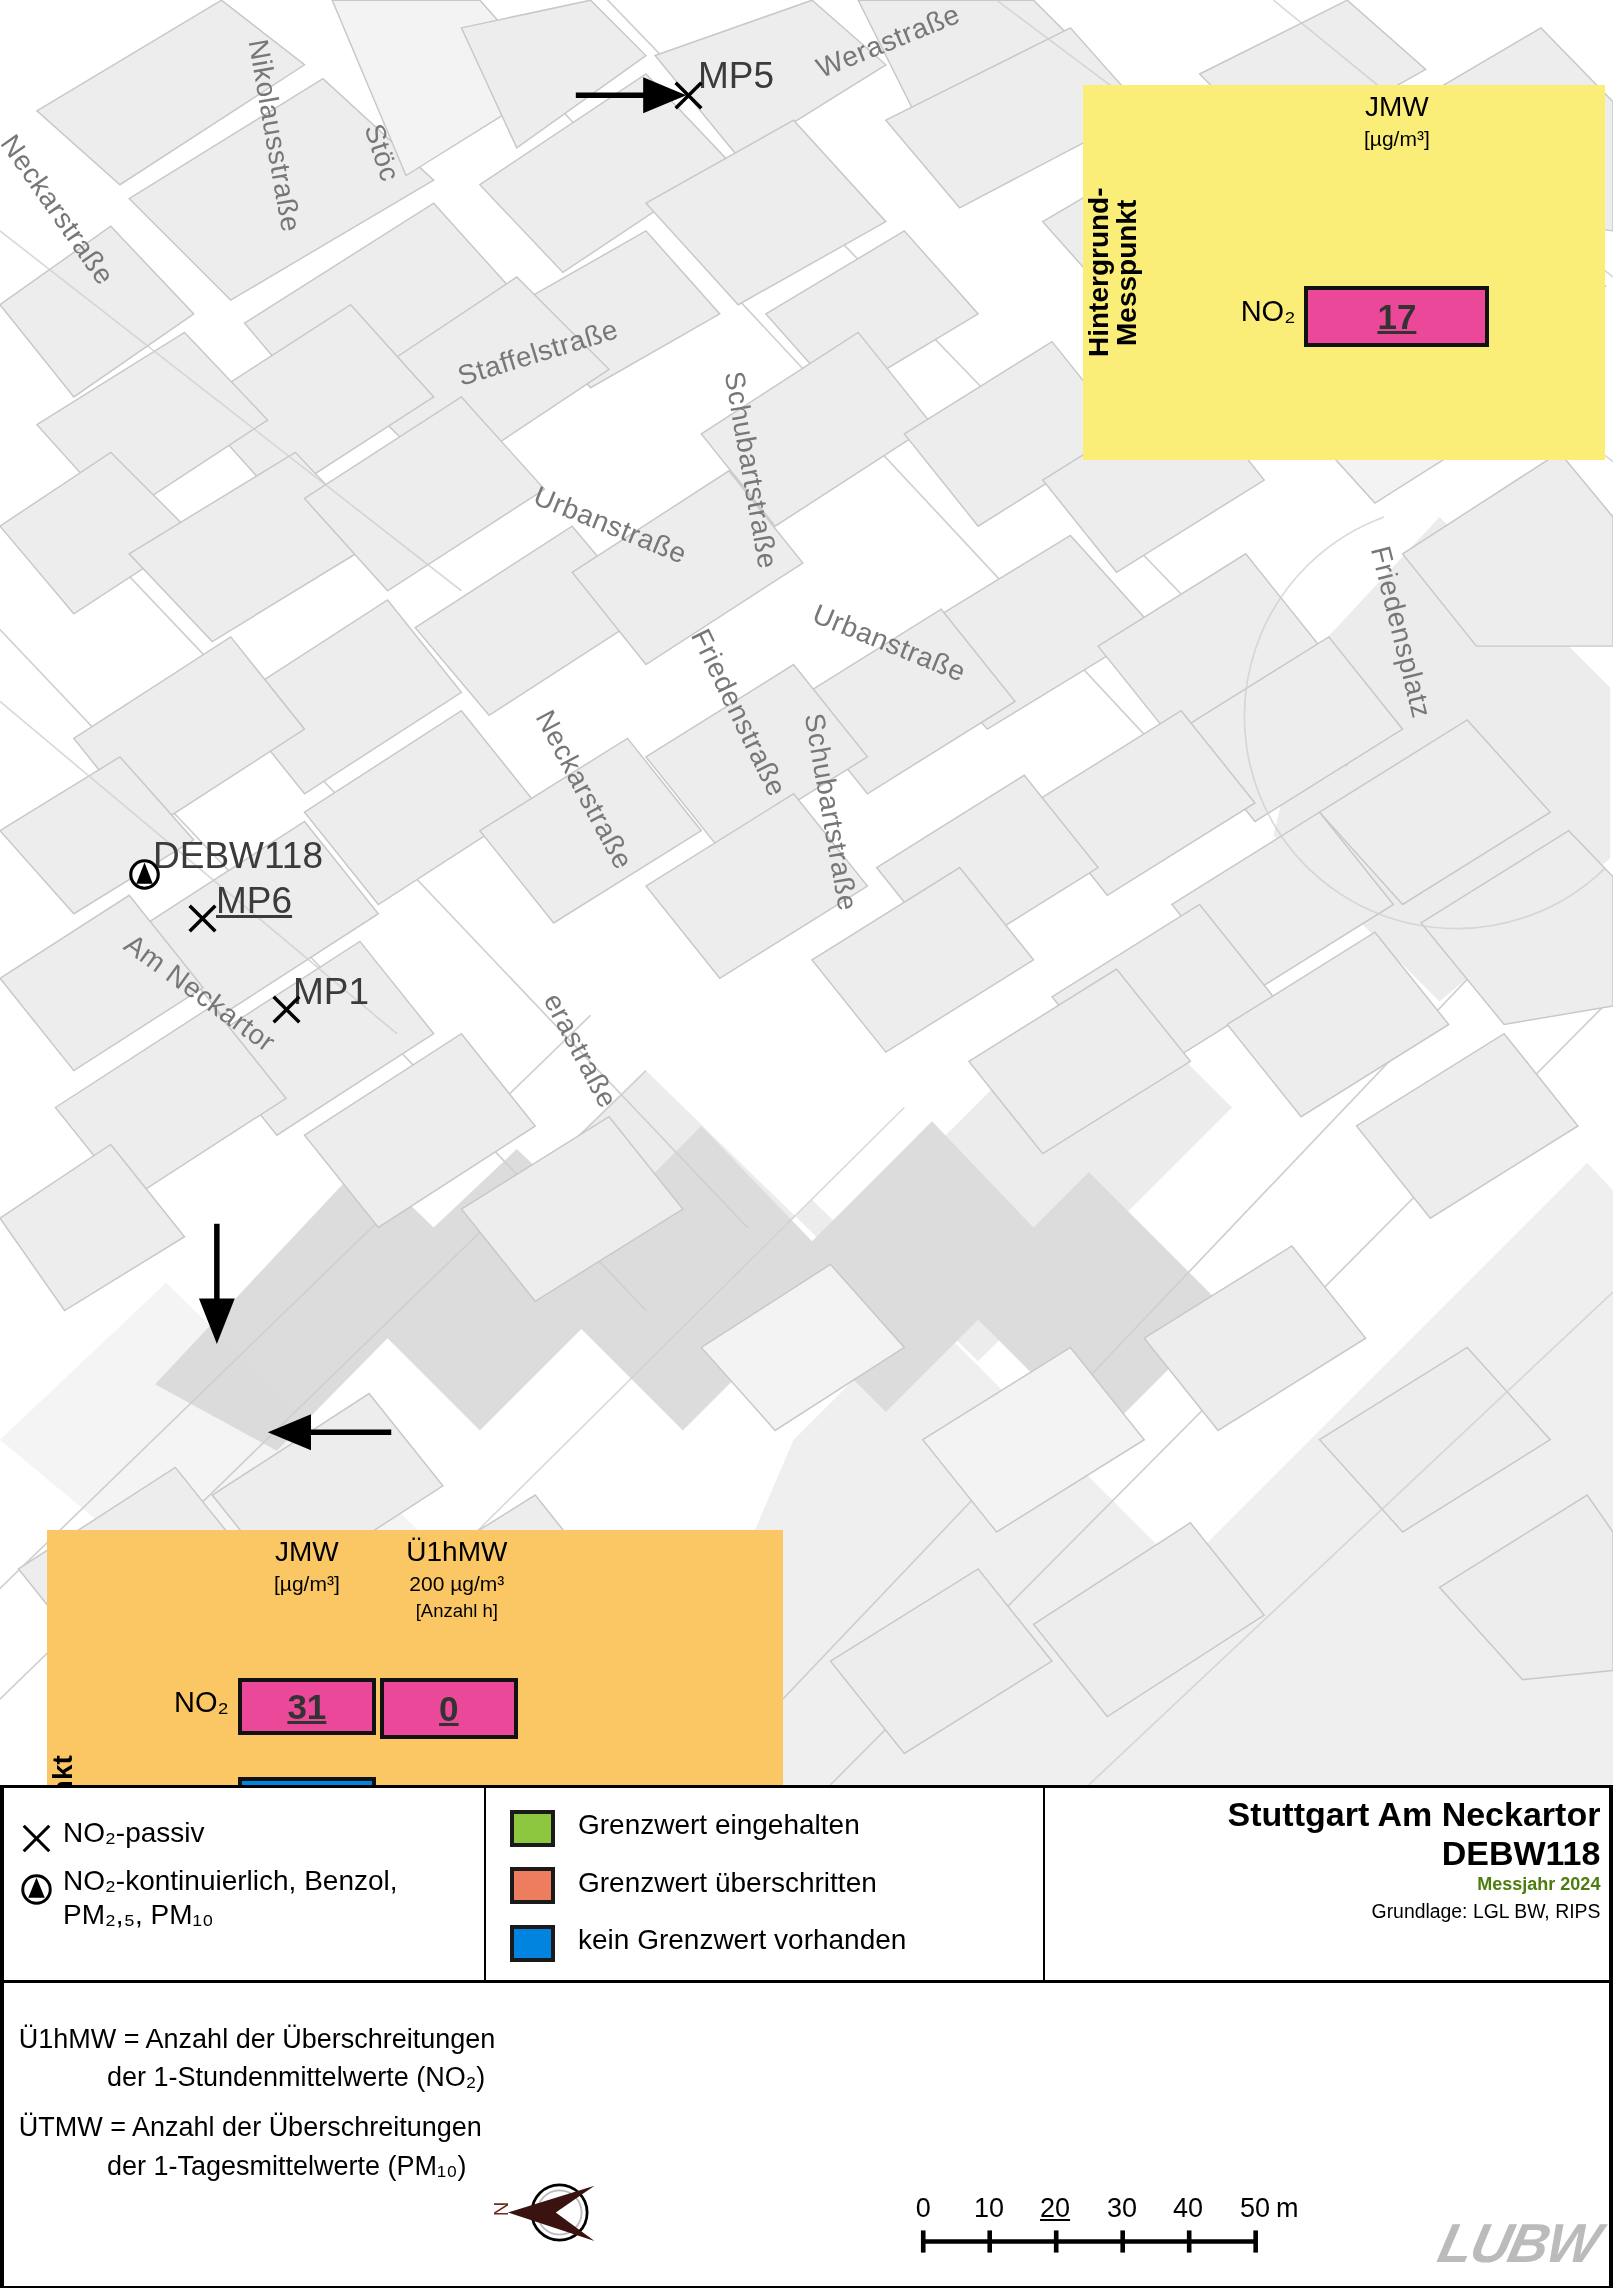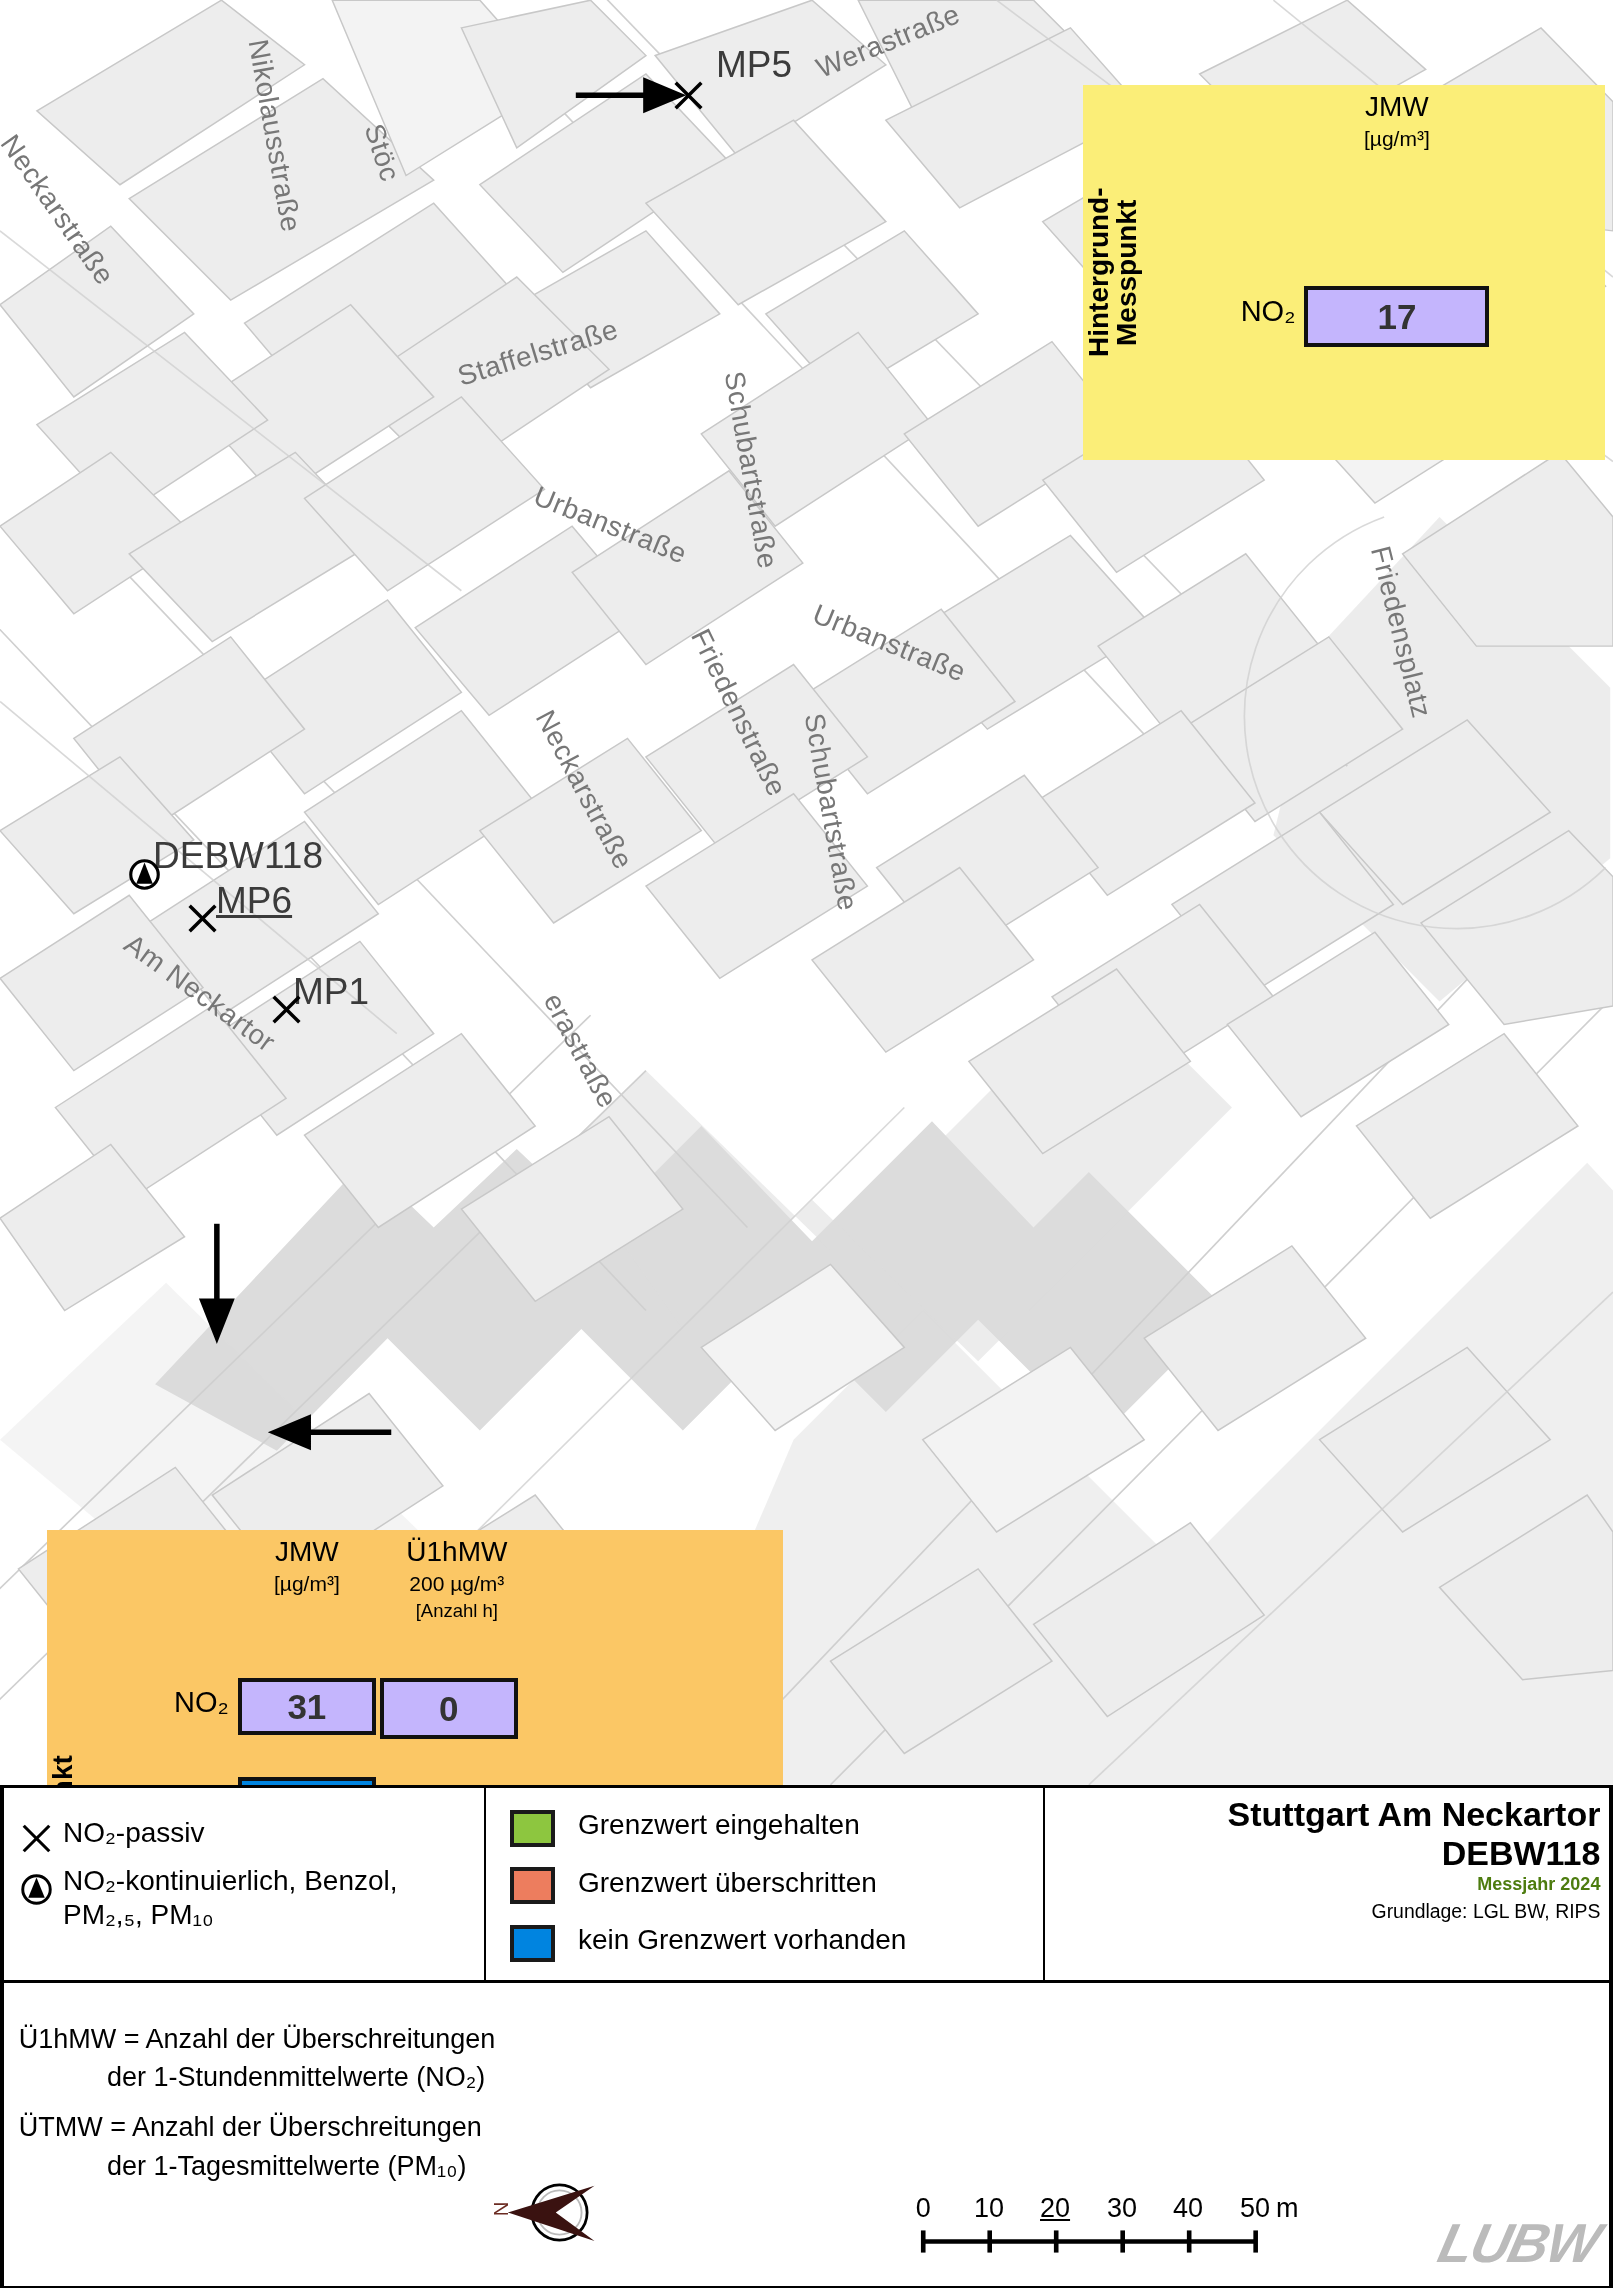--- a/index.html
+++ b/index.html
@@ -17,21 +17,21 @@
   .ib-side{writing-mode:vertical-rl;transform:rotate(180deg);font-weight:bold;font-size:28px;
       line-height:1.02;text-align:center;display:flex;align-items:center;justify-content:center;
       padding:5.5px 1.8px 5.5px 5.5px;color:#000;white-space:pre;}
   .ib-body{flex:1;position:relative;}
   .hdr{position:absolute;text-align:center;font-size:28px;color:#000;line-height:1.05;}
   .hdr .unit{display:block;font-size:21px;margin-top:6.5px;}
   .hdr .sub{display:block;font-size:18.5px;line-height:1.18;margin-top:5px;}
   .param{position:absolute;font-size:29px;color:#000;text-align:right;}
   .val{position:absolute;box-sizing:border-box;border:4.6px solid #111;display:flex;
       align-items:center;justify-content:center;font-weight:bold;font-size:35px;color:#333;}
-  .val.green{background:#c4b5fd;}
+  .val.green{background:#ec4899;text-decoration:underline;}
   .val.blue{background:#0084E0;}
 
   
   .mp-label{position:absolute;font-size:37px;color:#3b3b3b;white-space:nowrap;}
   .xmark{position:absolute;font-size:0;}
 
   
   #panel{position:absolute;left:0;top:1785px;width:1613px;height:504px;background:#fff;
       box-sizing:border-box;border:3.7px solid #000;border-left:4.6px solid #000;border-right:4.6px solid #000;}
   #legendrow{position:absolute;left:0;top:0;width:1613px;height:195px;box-sizing:border-box;
@@ -184,21 +184,21 @@
         <div class="streetlabel" style="left: 820px; top: 598px; transform: rotate(22deg);">Urbanstraße</div>
         <div class="streetlabel" style="left: 1395px; top: 543px; transform: rotate(76deg);">Friedensplatz</div>
         <div class="streetlabel" style="left: 713px; top: 624px; transform: rotate(64deg);">Friedenstraße</div>
         <div class="streetlabel" style="left: 557px; top: 705px; transform: rotate(62deg);">Neckarstraße</div>
         <div class="streetlabel" style="left: 829px; top: 711px; transform: rotate(80deg);">Schubartstraße</div>
         <div class="streetlabel" style="left: 137px; top: 928px; transform: rotate(36deg);">Am Neckartor</div>
         <div class="streetlabel" style="left: 565px; top: 988px; transform: rotate(62deg);">erastraße</div>
       </div>
 
     <div id="markers">
-        <div class="mp-label" style="left: 698px; top: 44px; margin-left: 18px;">MP5</div>
+        <div class="mp-label" style="left: 698px; top: 55px;">MP5</div>
         <svg width="33" height="33" style="position: absolute; left: 672px; top: 79px;" viewBox="0 0 36 36">
           <g stroke="#000" stroke-width="3.8">
             <line x1="4" y1="4" x2="32" y2="32"></line>
             <line x1="32" y1="4" x2="4" y2="32"></line>
           </g>
         </svg>
         <div class="mp-label" style="left: 216px; top: 880px; text-decoration: underline;">MP6</div>
         <svg width="33" height="33" style="position: absolute; left: 186px; top: 902px;" viewBox="0 0 36 36">
           <g stroke="#000" stroke-width="3.8">
             <line x1="4" y1="4" x2="32" y2="32"></line>

